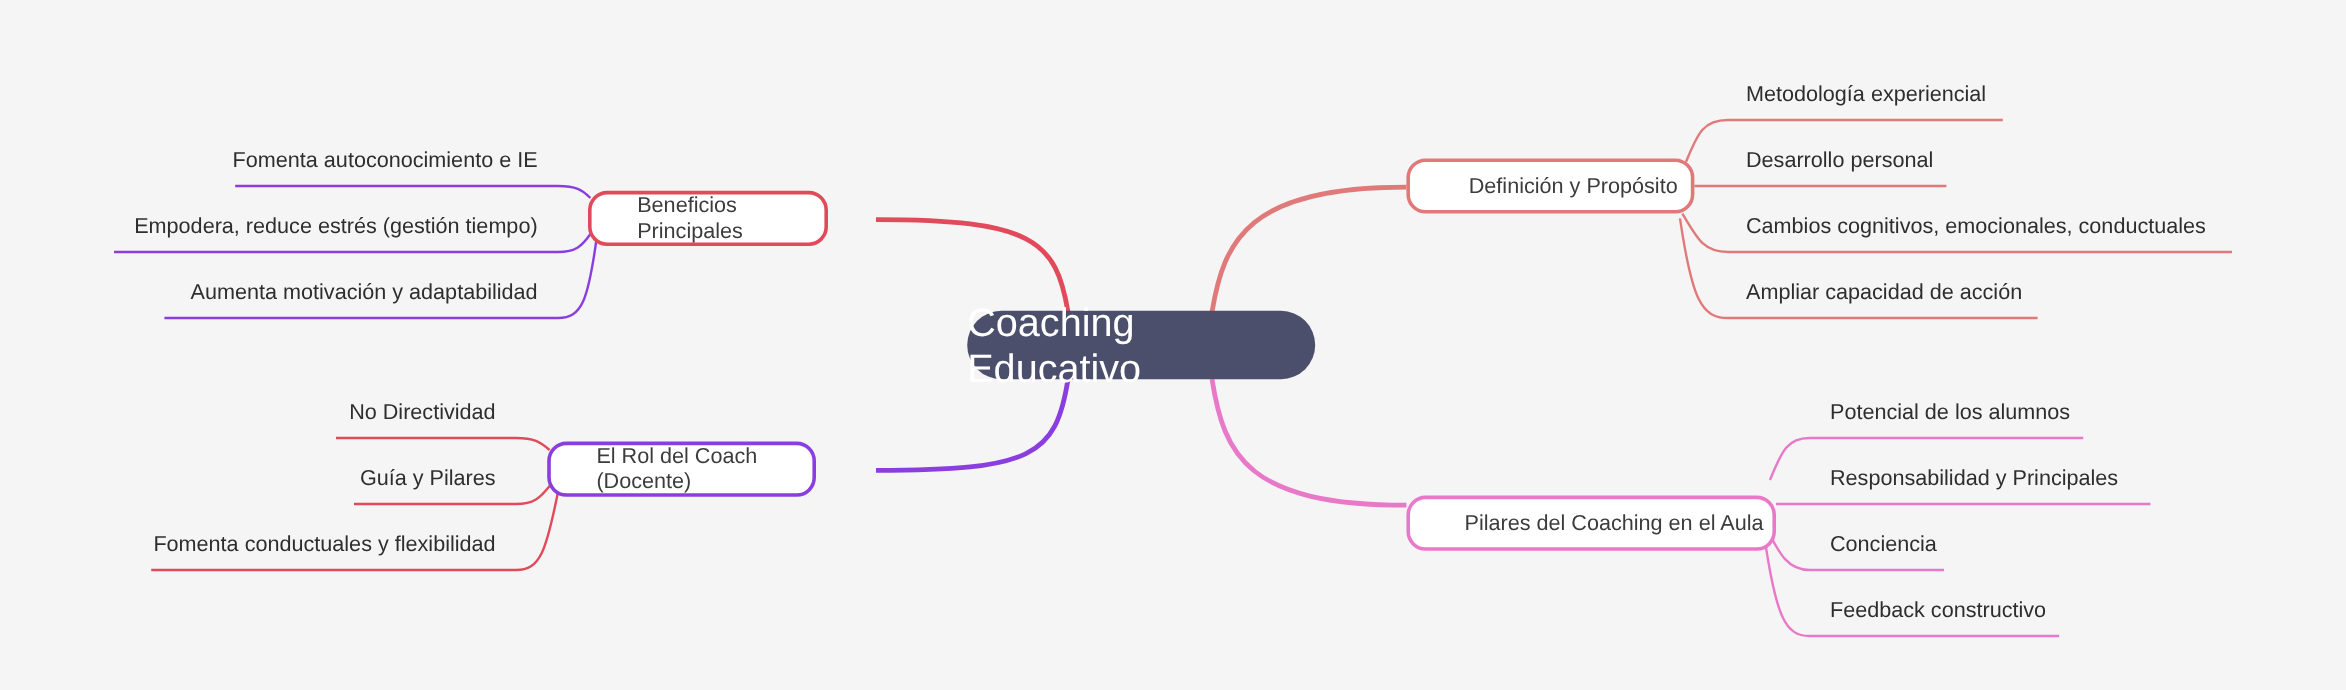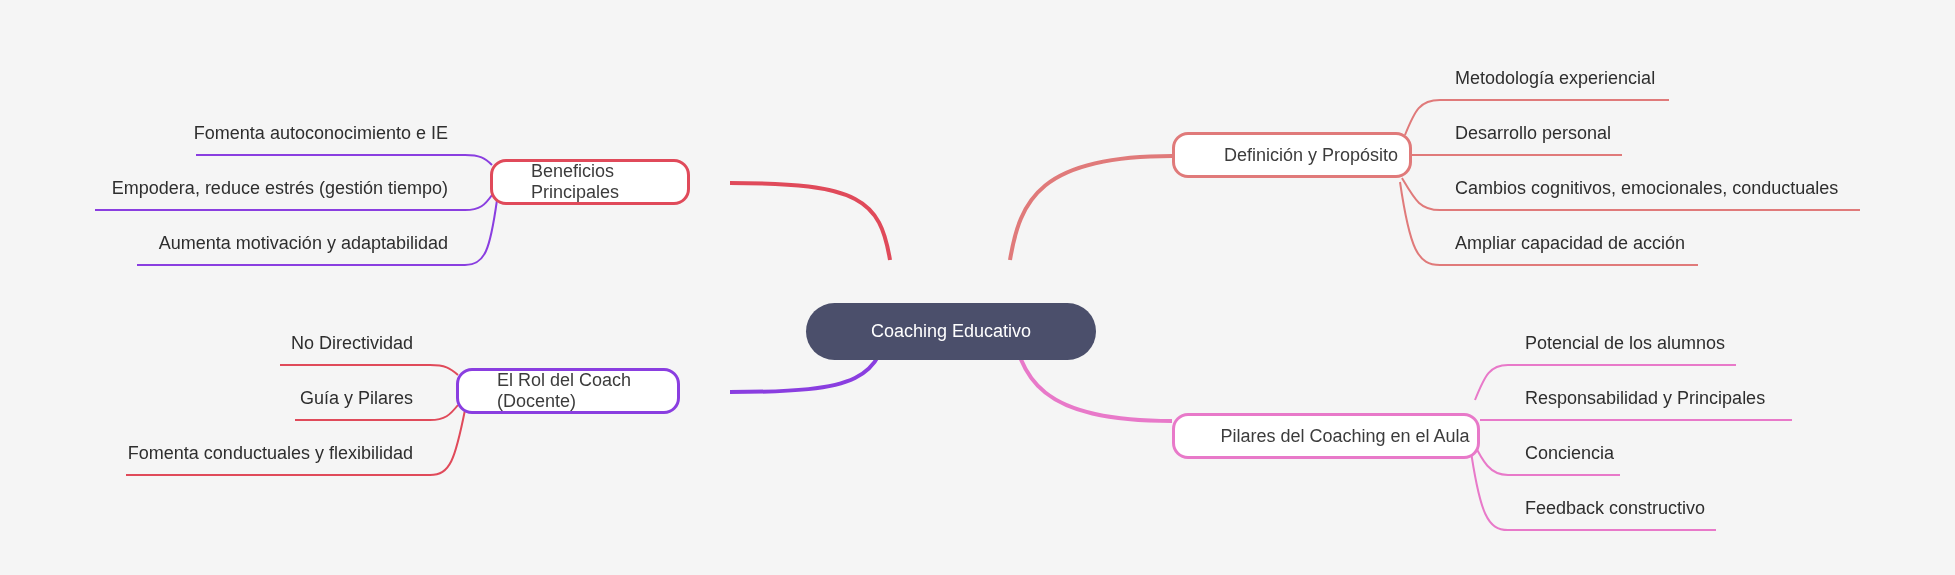--- a/index.html
+++ b/index.html
@@ -1,20 +1,20 @@
 <!DOCTYPE html>
 <html><head>
 <meta charset="utf-8">
 <style>
   html, body { margin:0; padding:0; }
   body { width:1955px; height:575px; background:#f5f5f5; position:relative; overflow:hidden;
          font-family:"Liberation Sans", sans-serif; }
   svg.links { position:absolute; left:0; top:0; }
   .root { position:absolute; left:806px; top:259px; width:290px; height:57px; border-radius:29px;
-          background:#4b4f6b; color:#fff; font-size:18px; display:flex; align-items:center; justify-content:center;margin-top:44px; }
+          background:#4b4f6b; color:#fff; font-size:33px; display:flex; align-items:center; justify-content:center; }
   .branch { position:absolute; height:46px; border-radius:16px; background:#fff; border:3px solid;
             box-sizing:border-box; display:flex; align-items:center; justify-content:center;
             font-size:18px; color:#3c3c3c;padding-left:38px; }
   .leaf { position:absolute; font-size:18px; color:#2e2e2e; white-space:nowrap; }
 </style>
 </head>
 <body>
 
 <svg class="links" width="1955" height="575">
 

